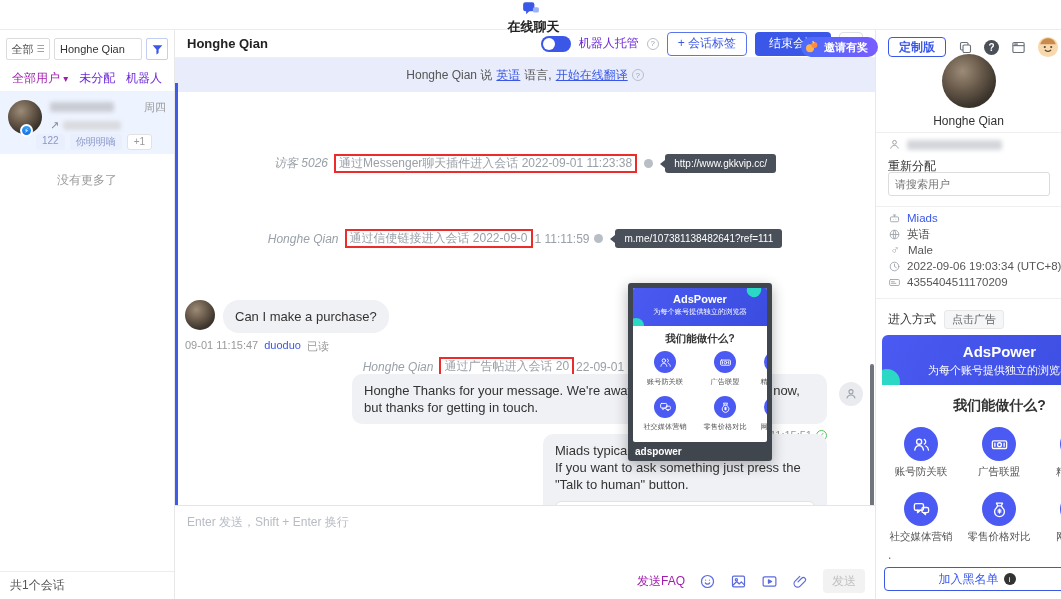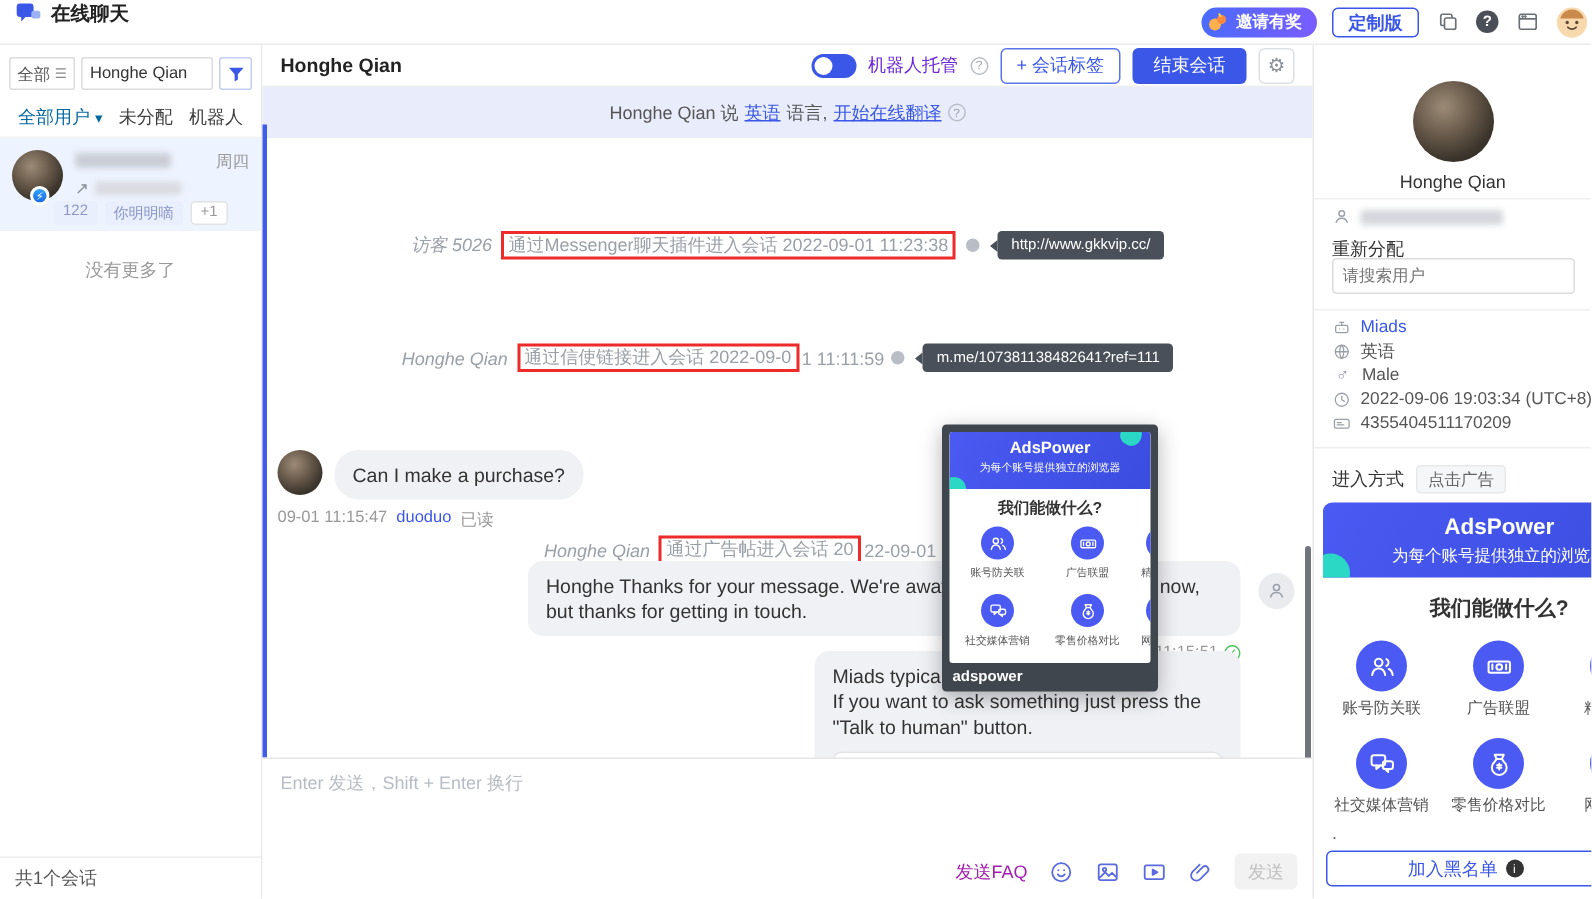--- a/index.html
+++ b/index.html
@@ -2,43 +2,43 @@
 <html><head>
 <meta charset="utf-8">
 <style>
   * { margin:0; padding:0; box-sizing:border-box; }
   html,body { width:1061px; height:599px; overflow:hidden; }
   body { font-family:"Liberation Sans","DejaVu Sans",sans-serif; font-size:12px; color:#333; background:#fff; }
   #app { position:relative; width:1061px; height:599px; background:#fff; }
 
   
   .topbar { position:absolute; left:0; top:0; width:1061px; height:30px; background:#fff;
-            border-bottom:1px solid #ececec; display:flex; padding:0 10px; z-index:60; }
+            border-bottom:1px solid #ececec; display:flex; align-items:center; padding:0 10px; z-index:60;flex-direction:column; }
   .topbar-title { font-weight:bold; font-size:13px; color:#222; margin-left:6px; }
   .topbar-right { margin-left:auto; display:flex; align-items:center; gap:10px; }
   .invite-btn { display:flex; align-items:center; gap:4px; height:20px; border-radius:10px; padding:0 10px 0 3px;
                 background:linear-gradient(90deg,#4a6bfb,#7a5cff); color:#fff; font-size:11px; font-weight:bold; cursor:pointer; }
   .custom-btn { height:20px; line-height:18px; padding:0 10px; border:1px solid #3a57e8; border-radius:4px;
                 color:#3a57e8; font-size:12px; font-weight:bold; background:#fff; cursor:pointer; }
   .tb-ico { display:inline-flex; align-items:center; justify-content:center; width:18px; height:18px; cursor:pointer; }
   .help-circle { width:15px; height:15px; border-radius:50%; background:#4a4f58; color:#fff; font-size:10px; font-weight:bold;
                  display:inline-flex; align-items:center; justify-content:center; }
   .tb-avatar { width:22px; height:22px; margin-right:-8px; }
 
   
   .sidebar { position:absolute; left:0; top:30px; width:175px; height:569px; background:#fff; border-right:1px solid #e8e8e8; }
   .search-row { display:flex; gap:4px; padding:8px 6px 6px 6px; align-items:center; }
   .all-box { width:44px; height:22px; border:1px solid #dcdcdc; border-radius:2px; font-size:11px; color:#555;
              display:flex; align-items:center; justify-content:center; gap:3px; cursor:pointer; background:#fff; }
   .search-input { flex:1; min-width:0; height:22px; border:1px solid #dcdcdc; border-radius:2px; padding:0 5px; font-size:11px; color:#333; }
   .filter-btn { width:22px; height:22px; border:1px solid #c3cff2; border-radius:2px; background:#fff;
                 display:flex; align-items:center; justify-content:center; cursor:pointer; }
   .tabs-row { display:flex; justify-content:space-between; padding:0 12px; height:26px; align-items:center; border-bottom:1px solid #f2f2f2; }
-  .tab { font-size:12px; color:#404040; cursor:pointer; position:relative; }
-  .tab.active { color:#0369a1; }
+  .tab { font-size:12px; color:#6d28d9; cursor:pointer; position:relative; }
+  .tab.active { color:#a21caf; }
   .tab.active::after { content:''; position:absolute; left:-2px; right:-2px; bottom:-7px; height:2px; background:#3a57e8; }
   .convo-item { position:relative; height:62px; background:#eef4ff; cursor:pointer; }
   .convo-avatar { position:absolute; left:8px; top:8px; width:34px; height:34px; border-radius:50%;
                   background:radial-gradient(circle at 38% 32%, #9c8b77 0%, #6e5f4f 35%, #3c352c 70%, #23201b 100%); }
   .msgr-badge { position:absolute; left:20px; top:32px; width:13px; height:13px; border-radius:50%;
                 background:linear-gradient(180deg,#34a4fa,#1769e6); border:2px solid #fff; color:#fff; font-size:7px;
                 display:flex; align-items:center; justify-content:center; }
   .blur-bar { background:#c9ccd4; border-radius:2px; filter:blur(2px); }
   .convo-name { position:absolute; left:50px; top:10px; width:64px; height:10px; }
   .convo-time { position:absolute; right:8px; top:8px; font-size:11px; color:#999; }

